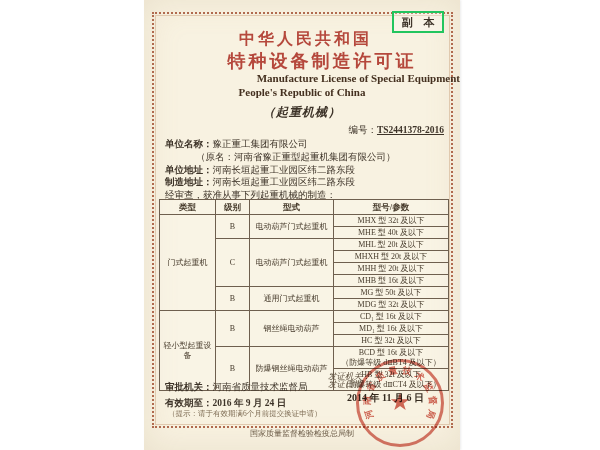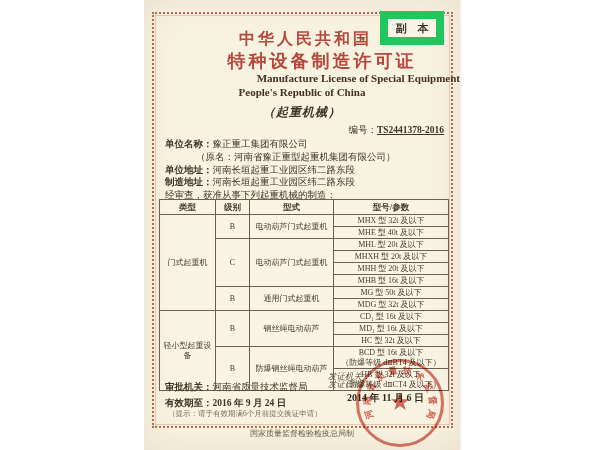--- a/index.html
+++ b/index.html
@@ -14,21 +14,21 @@
     box-shadow:inset 0 0 35px rgba(180,150,110,0.18), 1px 0 2px rgba(0,0,0,0.08);
   }
   .frame-outer{
     position:absolute;left:8px;top:12px;right:7px;bottom:22px;
     border:2px dotted #b06a4e;
   }
   .frame-inner{position:absolute;inset:1px;border:1px solid #e0c9ae;}
   .abs{position:absolute;}
   .duplicate-box{
     position:absolute;right:16px;top:11px;width:44px;height:18px;
-    border:8px solid #22c55e;display:flex;align-items:center;justify-content:center;
+    border:2px solid #22c55e;display:flex;align-items:center;justify-content:center;
     font-size:11px;font-weight:bold;letter-spacing:4px;padding-left:4px;color:#3d3328;
     background:rgba(255,255,255,0.25);
   }
   .title-cn1{left:0;right:0;top:29px;text-align:center;font-size:16px;font-weight:bold;color:#b5483c;letter-spacing:3px;padding-left:7px;}
   .title-cn2{left:0;right:0;top:49px;text-align:center;font-size:18px;font-weight:bold;color:#b5483c;letter-spacing:3px;margin-left:40px;}
   .title-en1{left:0;right:0;top:72px;text-align:right;font-size:11px;font-weight:bold;color:#44301f;}
   .title-en2{left:0;right:0;top:86px;text-align:center;font-size:11px;font-weight:bold;color:#44301f;}
   .category{left:0;right:0;top:104px;text-align:center;font-size:12px;font-weight:bold;color:#3d3328;letter-spacing:1px;font-style:italic;}
   .number-line{right:16px;top:124px;font-size:9.5px;color:#3d3328;}
   .number-line b{font-weight:bold;text-decoration:underline;}

